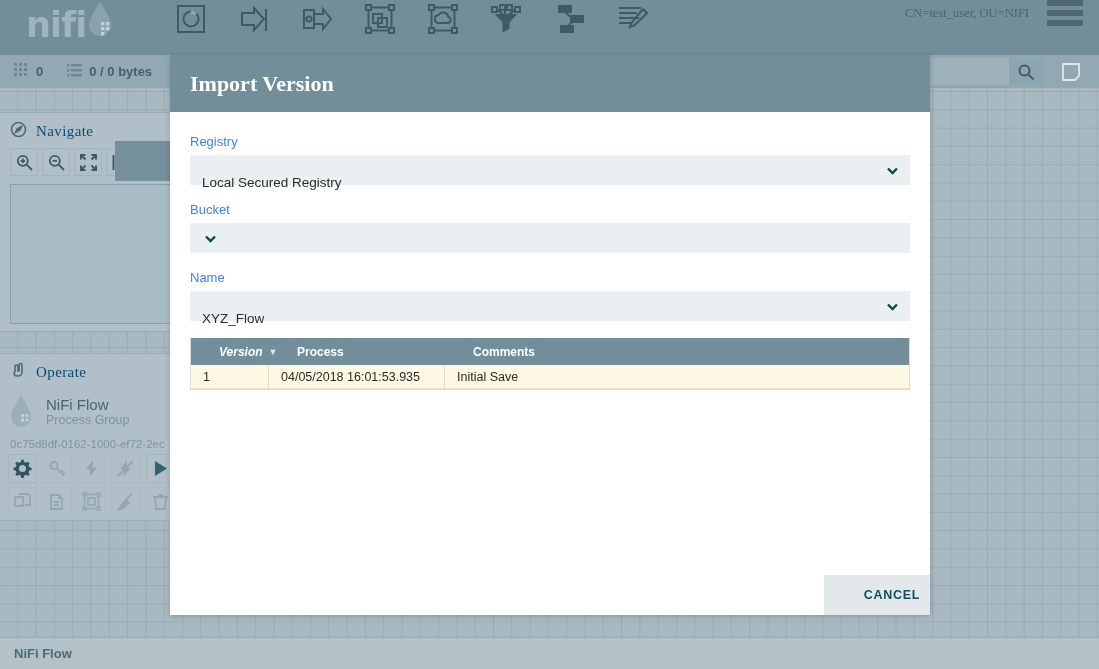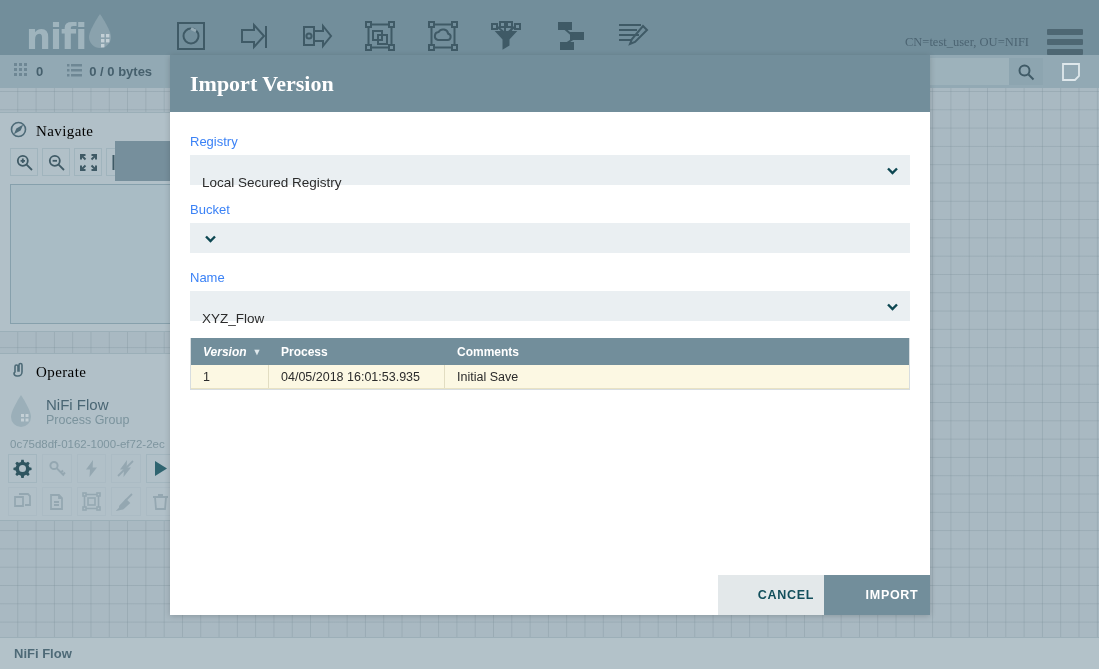--- a/index.html
+++ b/index.html
@@ -19,21 +19,21 @@
       linear-gradient(to right, rgba(120,140,150,0.30) 1px, transparent 1px),
       linear-gradient(to bottom, rgba(120,140,150,0.30) 1px, transparent 1px);
     background-size: 18.3px 18.3px;
     background-position: -1px 3px;
   }
 
   
   .topbar {
     position: absolute; left: 0; top: 0; width: 1099px; height: 55px;
     background: #728e9b;
-    display: flex; align-items: flex-end; gap: 25px;
+    display: flex; align-items: flex-start; gap: 25px;
   }
   .logo { margin-left: 26px; display: flex; align-items: flex-end; }
   .logo-text {
     font-family: "DejaVu Sans", sans-serif;
     font-weight: bold; font-size: 35px; letter-spacing: -1px;
     color: #9fb4bd; line-height: 1;
   }
   .logo-drop { margin-left: 1px; margin-bottom: 1px; }
 
   .tb-icons { display: flex; align-items: center; margin-left: 34px; gap: 25px; }
@@ -74,21 +74,21 @@
     background: #b1c0c8;
     border: 1px solid #9bafb8;
     border-left: none;
   }
   .panel-header {
     display: flex; align-items: center; gap: 9px;
     padding: 8px 10px 6px 10px;
   }
   .panel-title {
     font-family: "Liberation Serif", serif;
-    font-size: 15px; color: #000000; letter-spacing: 0.4px;
+    font-size: 15px; color: #0c4a6e; letter-spacing: 0.4px;
   }
   #navigate-panel { top: 112px; height: 220px; }
   #operate-panel  { top: 353px; height: 168px; }
 
   .nav-buttons { display:flex; gap: 4px; padding: 0 0 6px 10px; }
   .nav-btn {
     width: 28px; height: 28px; border: 1px solid #a0b4bd;
     display:flex; align-items:center; justify-content:center; cursor:pointer;
     background: transparent;
   }
@@ -148,21 +148,21 @@
   .select-value { flex: 1; font-size: 13.5px; color: #2b2b2b; margin-top: 24px; }
   .chev { width: 16px; height: 16px; display:flex; align-items:center; justify-content:center; }
 
   
   .vtable { width: 720px; border: 1px solid #d7dde0; border-top: none; }
   .vt-head {
     display:flex; height: 27px; background: #728e9b; align-items:center;
   }
   .vt-head .cell {
     color: #ffffff; font-size: 12px; font-weight: bold;
-    padding-left: 12px; display:flex; align-items:center; gap: 6px;
+    padding-left: 28px; display:flex; align-items:center; gap: 6px;
   }
   .vt-head .cell.sorted { font-style: italic; }
   .vt-row {
     display:flex; height: 24px; align-items:center;
     background: #fcf8e3; border-bottom: 1px solid #e8e2c4; cursor: pointer;
   }
   .vt-row .cell {
     font-size: 12.5px; color: #2b2b2b; padding-left: 12px;
     border-right: 1px solid #e2ddc2; height: 100%; display:flex; align-items:center;
   }
@@ -525,17 +525,16 @@
         <div class="vt-row">
           <div class="cell col-version">1</div>
           <div class="cell col-created">04/05/2018 16:01:53.935</div>
           <div class="cell col-comments">Initial Save</div>
         </div>
       </div>
     </div>
 
     <div class="dialog-footer">
       <div class="btn btn-cancel">CANCEL</div>
-      <div class="btn btn-import">IMPORT</div>
     </div>
   </div>
 
 </div>
 
 </body></html>

